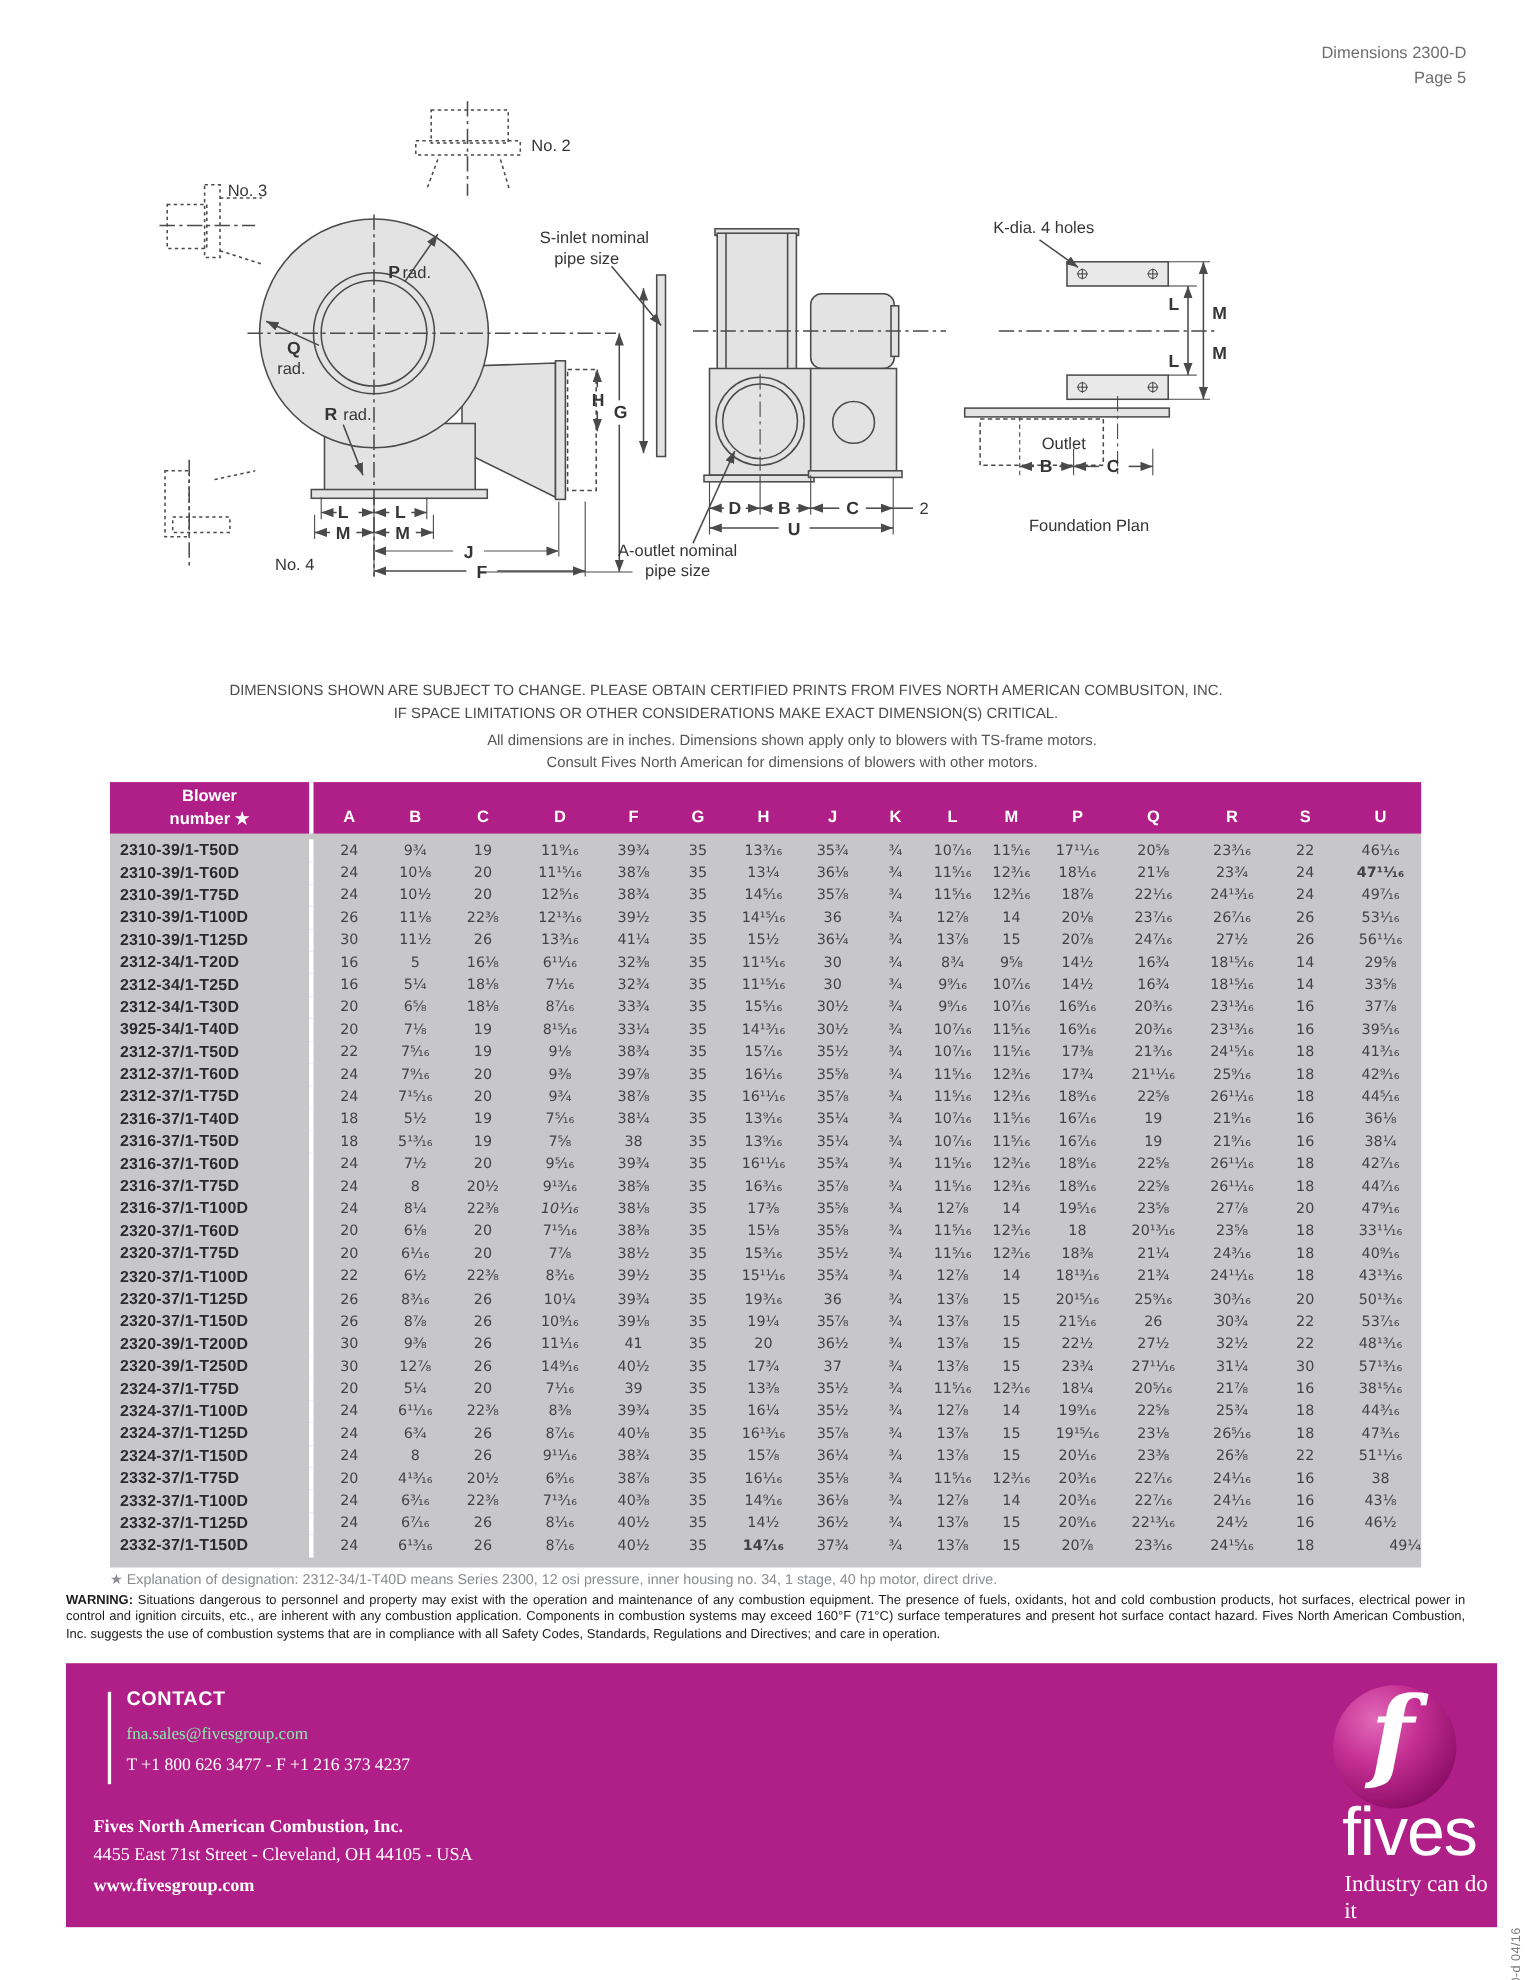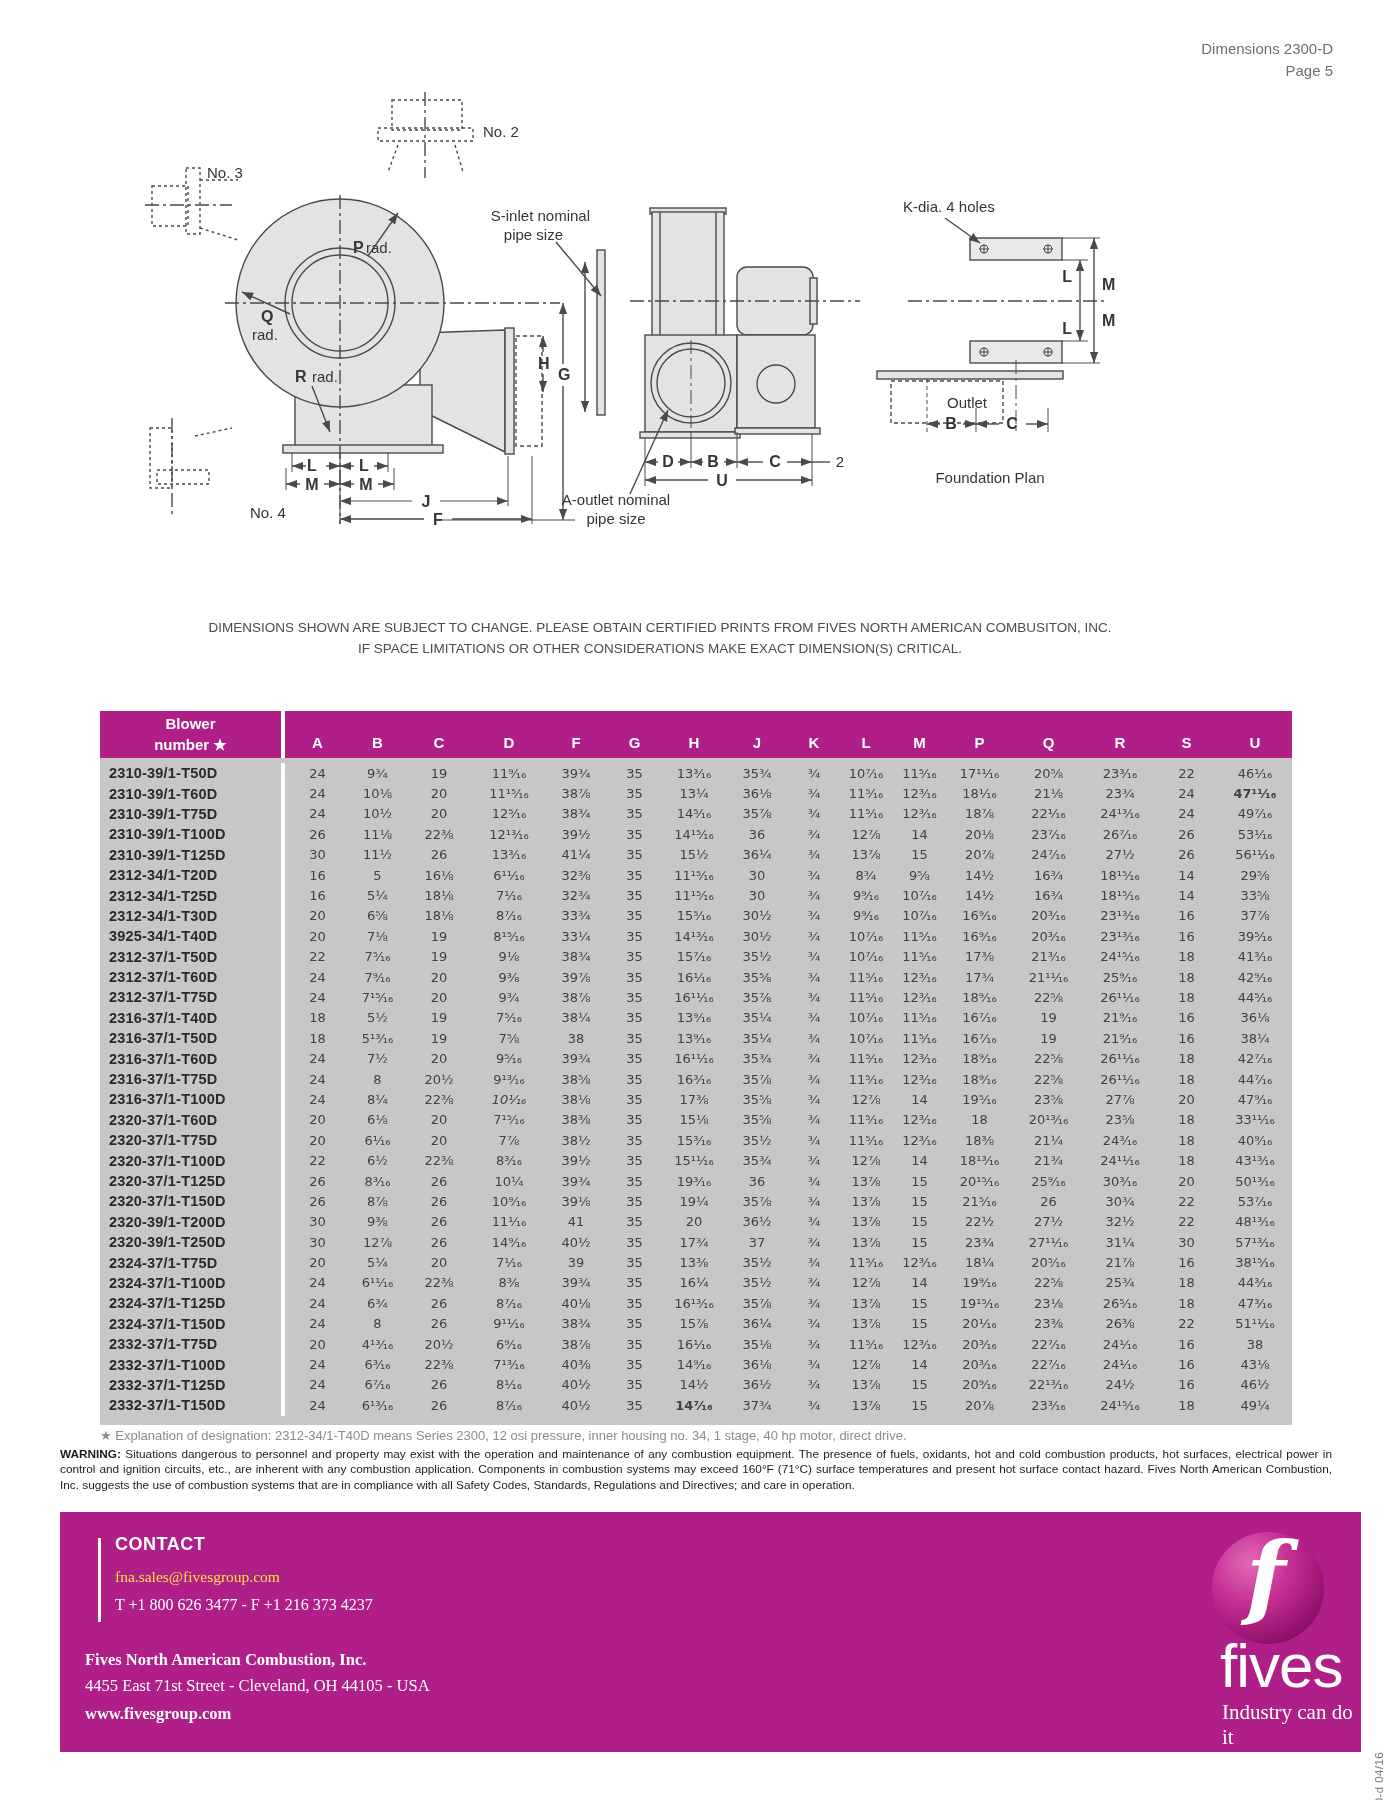--- a/index.html
+++ b/index.html
@@ -37,21 +37,21 @@
   
   .footnote{position:absolute;left:100px;top:1428px;width:1100px;color:#8a8c8f;font-size:13px;}
   .warning{position:absolute;left:60px;top:1447px;width:1272px;color:#1c1c1e;
            font-size:11.8px;line-height:1.3;text-align:justify;}
   .warning b{font-weight:bold;}
   
   .footer-band{position:absolute;left:60px;top:1512px;width:1301px;height:240px;background:#b01f87;}
   .contact-bar{position:absolute;left:38px;top:26px;width:3px;height:84px;background:#fff;}
   .contact-head{position:absolute;left:55px;top:22px;color:#fff;font-weight:bold;
                 font-size:18px;letter-spacing:0.5px;}
-  .contact-email{position:absolute;left:55px;top:56px;color:#fde047;font-size:15.5px;
+  .contact-email{position:absolute;left:55px;top:56px;color:#86efac;font-size:15.5px;
                  font-family:"Liberation Serif",serif;text-align:center;}
   .contact-phone{position:absolute;left:55px;top:84px;color:#fff;font-size:16px;
                  font-family:"Liberation Serif",serif;}
   .company{position:absolute;left:25px;top:138px;color:#fff;font-weight:bold;
            font-size:16.5px;font-family:"Liberation Serif",serif;}
   .address{position:absolute;left:25px;top:164px;color:#fff;font-size:16.5px;
            font-family:"Liberation Serif",serif;}
   .website{position:absolute;left:25px;top:192px;color:#fff;font-weight:bold;
            font-size:16.5px;font-family:"Liberation Serif",serif;}
   .logo-sphere{position:absolute;left:1152px;top:20px;width:112px;height:112px;border-radius:50%;
@@ -272,20 +272,24 @@
     <text class="dlabel" x="947" y="408" fill="#6d6e71">Outlet</text>
     <text class="dimletter" x="951" y="429" text-anchor="middle">B</text>
     <text class="dimletter" x="1012" y="429" text-anchor="middle">C</text>
     <text class="dlabel" x="990" y="483" text-anchor="middle">Foundation Plan</text>
   </svg>
 
   <div class="notice">
     <div>DIMENSIONS SHOWN ARE SUBJECT TO CHANGE. PLEASE OBTAIN CERTIFIED PRINTS FROM FIVES NORTH AMERICAN COMBUSITON, INC.</div>
     <div>IF SPACE LIMITATIONS OR OTHER CONSIDERATIONS MAKE EXACT DIMENSION(S) CRITICAL.</div>
   </div>
+  <div class="units">
+    <div>All dimensions are in inches. Dimensions shown apply only to blowers with TS-frame motors.</div>
+    <div>Consult Fives North American for dimensions of blowers with other motors.</div>
+  </div>
 
   <div class="blower-table">
     <div class="thead">
       <div class="th-first">
         <div>Blower</div>
         <div>number ★</div>
       </div>
       <div id="col-headers" style="display:flex;flex:1;">
           <div class="th" style="width: 65px;">A</div>
           <div class="th" style="width: 55px;">B</div>
@@ -905,21 +909,21 @@
           <div class="td" style="width: 55px;">35</div>
           <div class="td" style="width: 64px; font-weight: bold;">14⁷⁄₁₆</div>
           <div class="td" style="width: 62px;">37¾</div>
           <div class="td" style="width: 52px;">¾</div>
           <div class="td" style="width: 52px;">13⅞</div>
           <div class="td" style="width: 55px;">15</div>
           <div class="td" style="width: 65px;">20⅞</div>
           <div class="td" style="width: 73px;">23³⁄₁₆</div>
           <div class="td" style="width: 70px;">24¹⁵⁄₁₆</div>
           <div class="td" style="width: 63px;">18</div>
-          <div class="td" style="width: 74px;">49¼</div>
+          <div class="td" style="width: 74px; text-align: right;">49¼</div>
         </div>
       </div>
   </div>
 
   <div class="footnote">★ Explanation of designation: 2312-34/1-T40D means Series 2300, 12 osi pressure, inner housing no. 34, 1 stage, 40 hp motor, direct drive.</div>
   <div class="warning">
     <b>WARNING:</b><span> Situations dangerous to personnel and property may exist with the operation and maintenance of any combustion equipment. The presence of fuels, oxidants, hot and cold combustion products, hot surfaces, electrical power in control and ignition circuits, etc., are inherent with any combustion application. Components in combustion systems may exceed 160°F (71°C) surface temperatures and present hot surface contact hazard. Fives North American Combustion, Inc. suggests the use of combustion systems that are in compliance with all Safety Codes, Standards, Regulations and Directives; and care in operation.</span>
   </div>
 
   <div class="footer-band">

